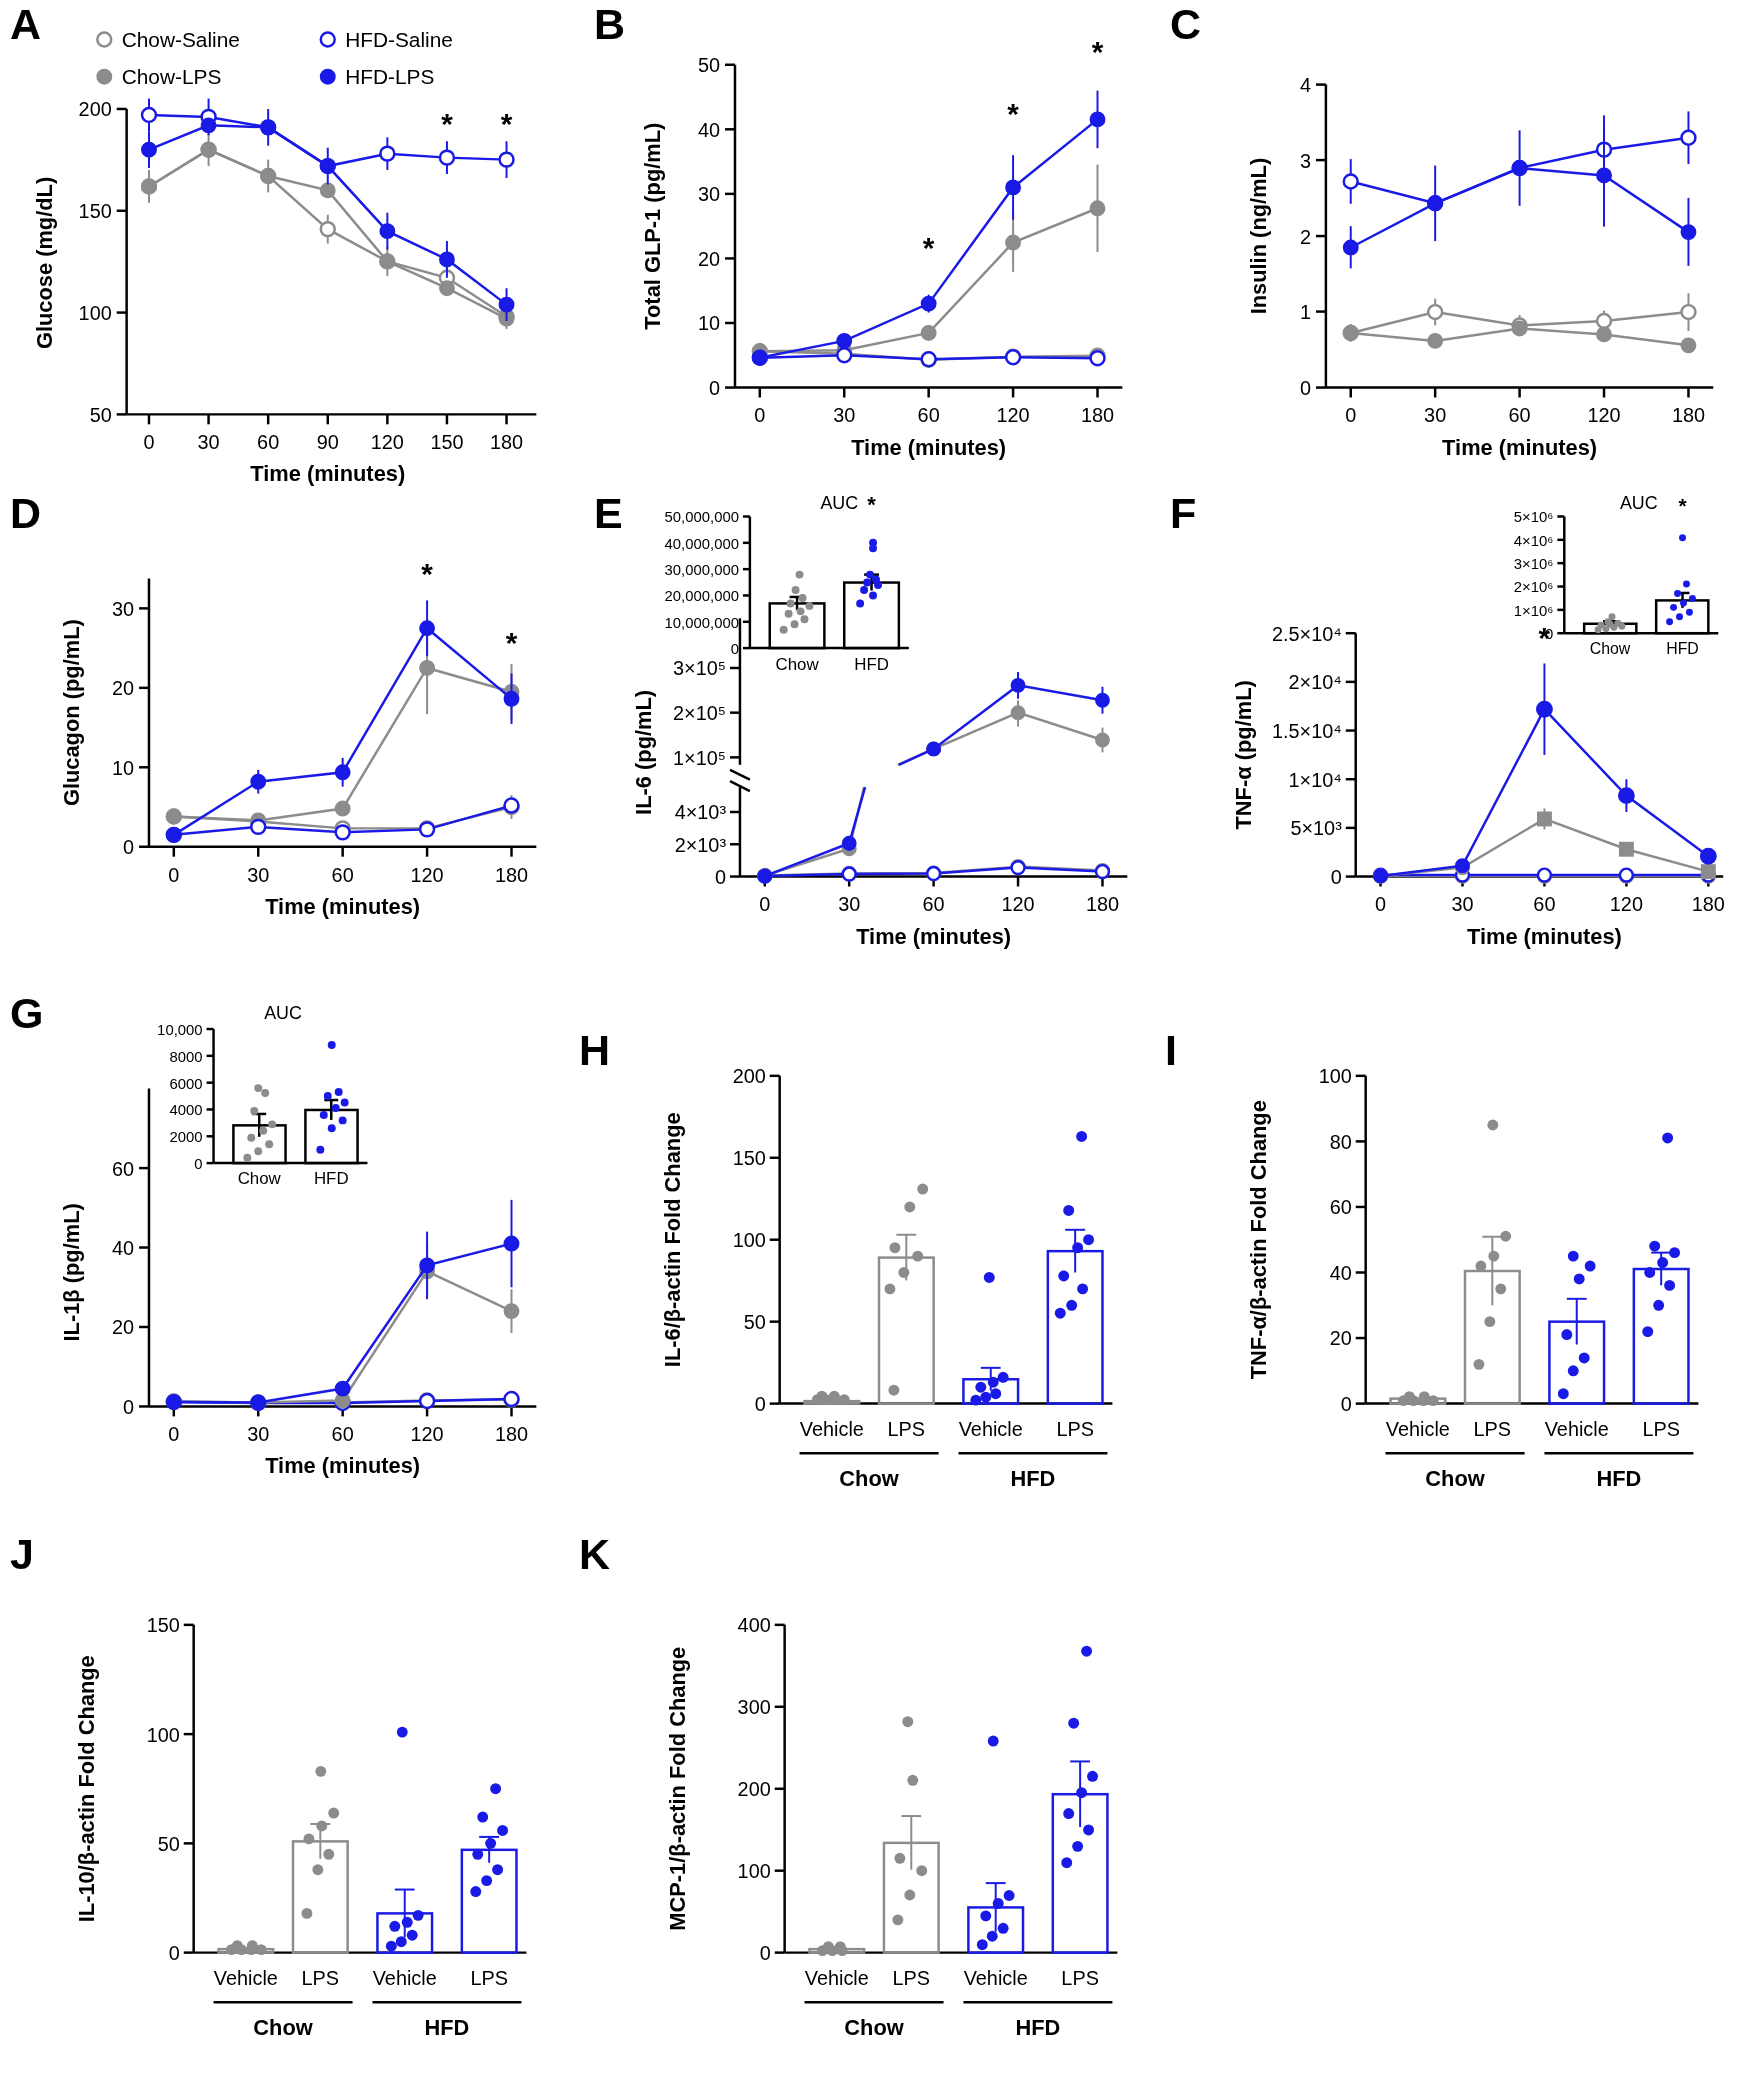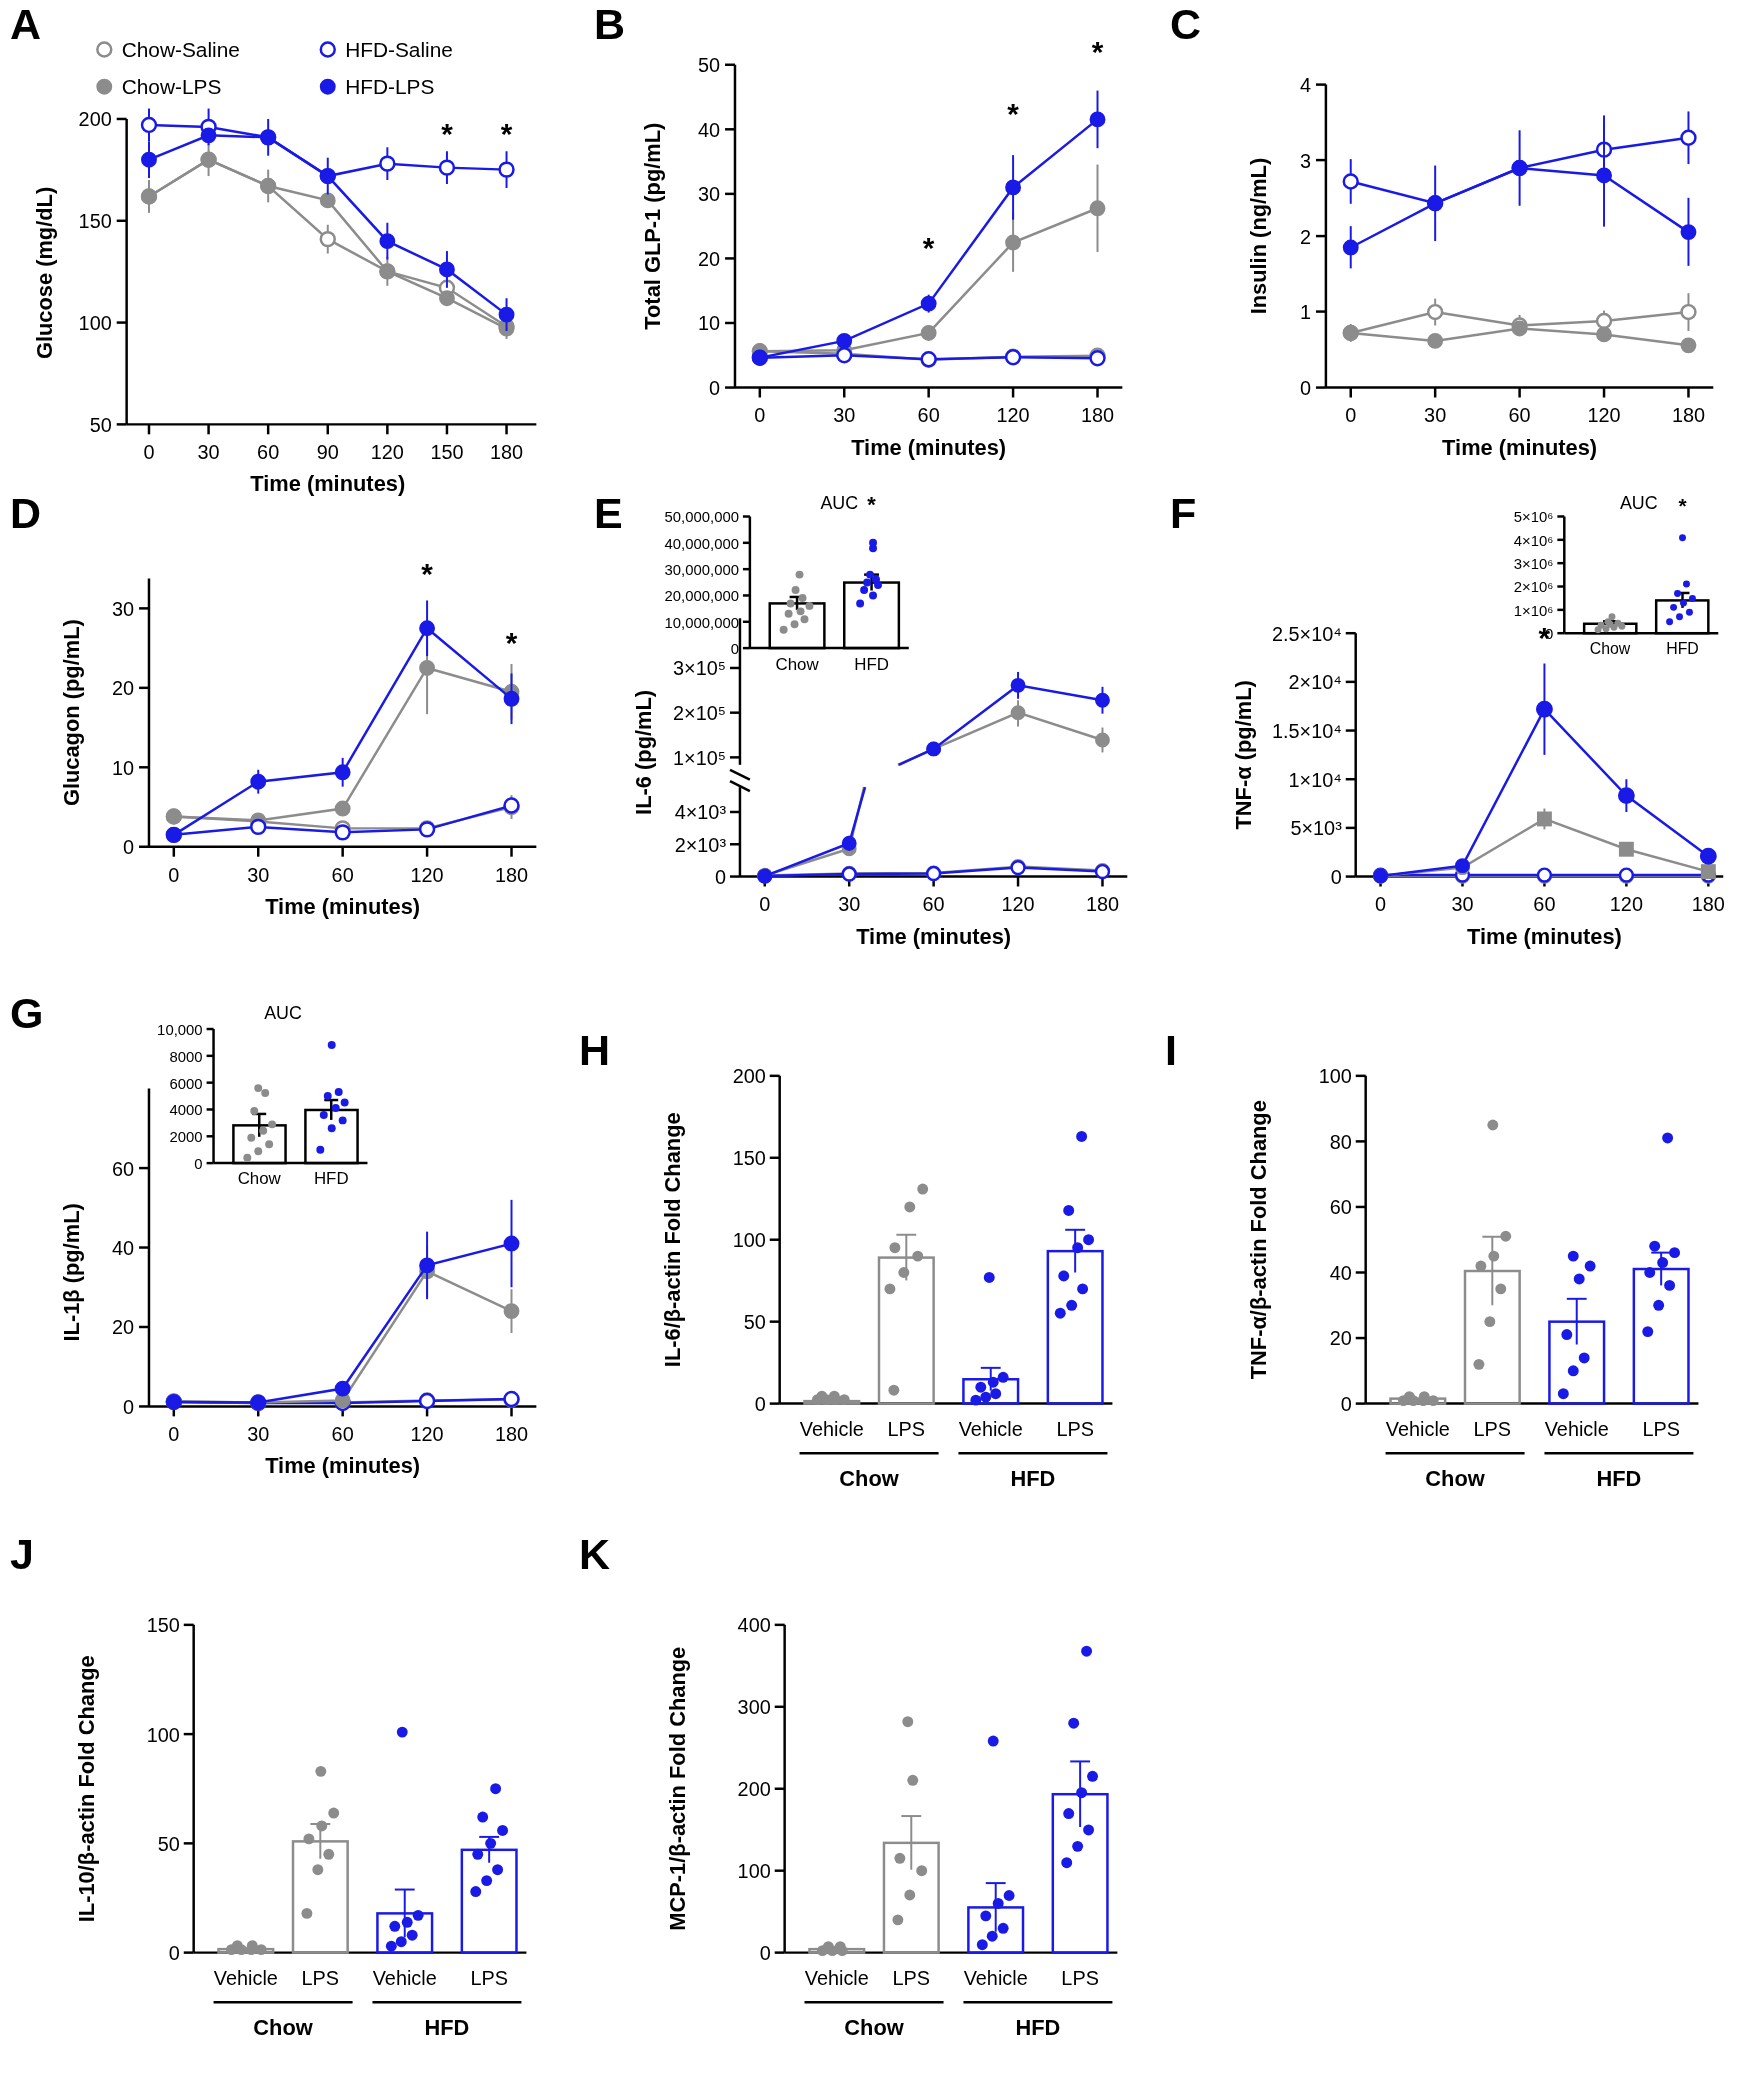--- a/index.html
+++ b/index.html
@@ -32,21 +32,21 @@
   .open-blue{fill:#ffffff;stroke:#1a1ae6;stroke-width:5;}
   .fill-gray{fill:#8c8c8c;stroke:#8c8c8c;stroke-width:4;}
   .fill-blue{fill:#1a1ae6;stroke:#1a1ae6;stroke-width:4;}
 </style>
 </head>
 <body>
 
 <div class="page">
 
   <div class="plabel" style="left:10px;top:0px;">A</div>
-  <div class="panel" style="left:0px;top:12px;">
+  <div class="panel" style="left:0px;top:2px;">
     <svg width="586" height="497" viewBox="0 0 1180 1000">
 
       <g>
         <circle cx="210" cy="75" r="14" class="open-gray"></circle>
         <text x="245" y="90" class="legtext">Chow-Saline</text>
         <circle cx="210" cy="150" r="14" class="fill-gray"></circle>
         <text x="245" y="165" class="legtext">Chow-LPS</text>
         <circle cx="660" cy="75" r="14" class="open-blue"></circle>
         <text x="695" y="90" class="legtext">HFD-Saline</text>
         <circle cx="660" cy="150" r="14" class="fill-blue"></circle>

